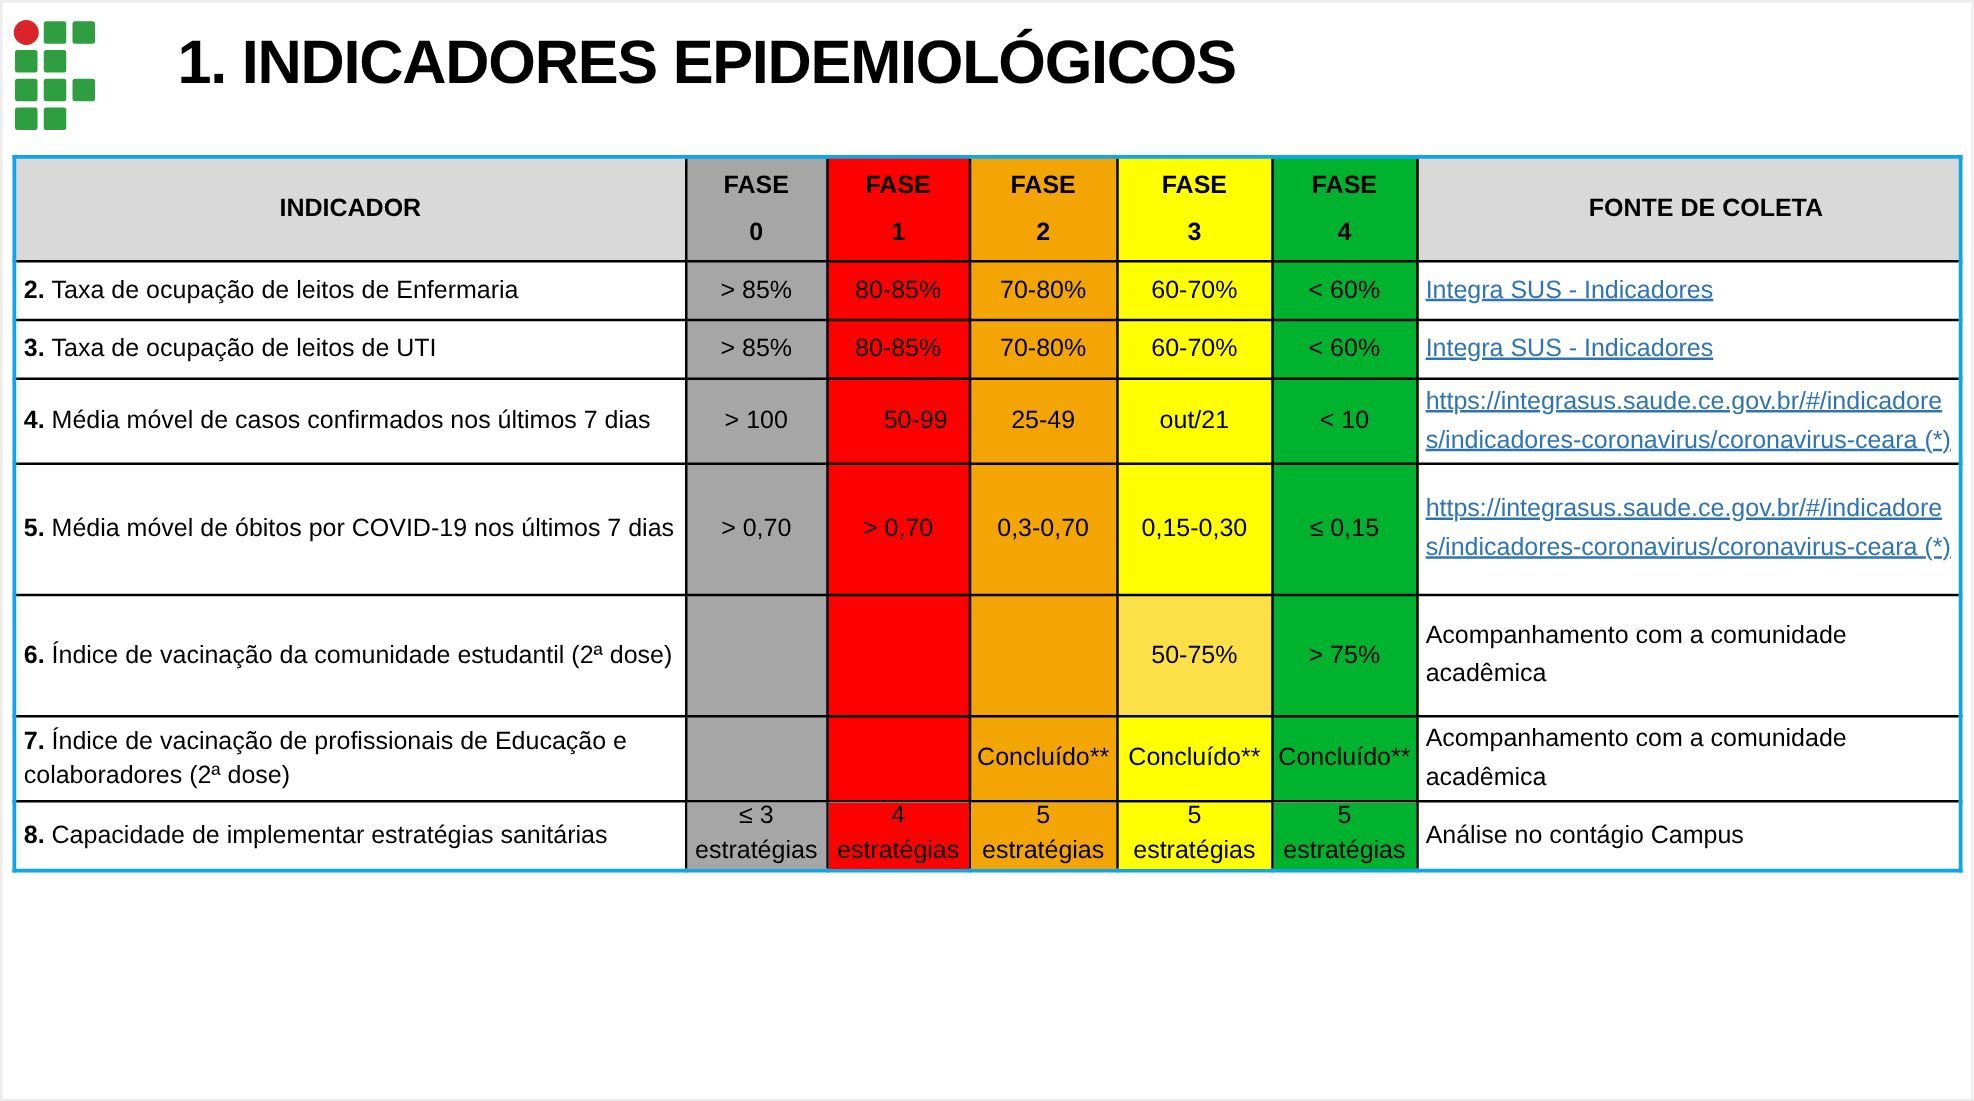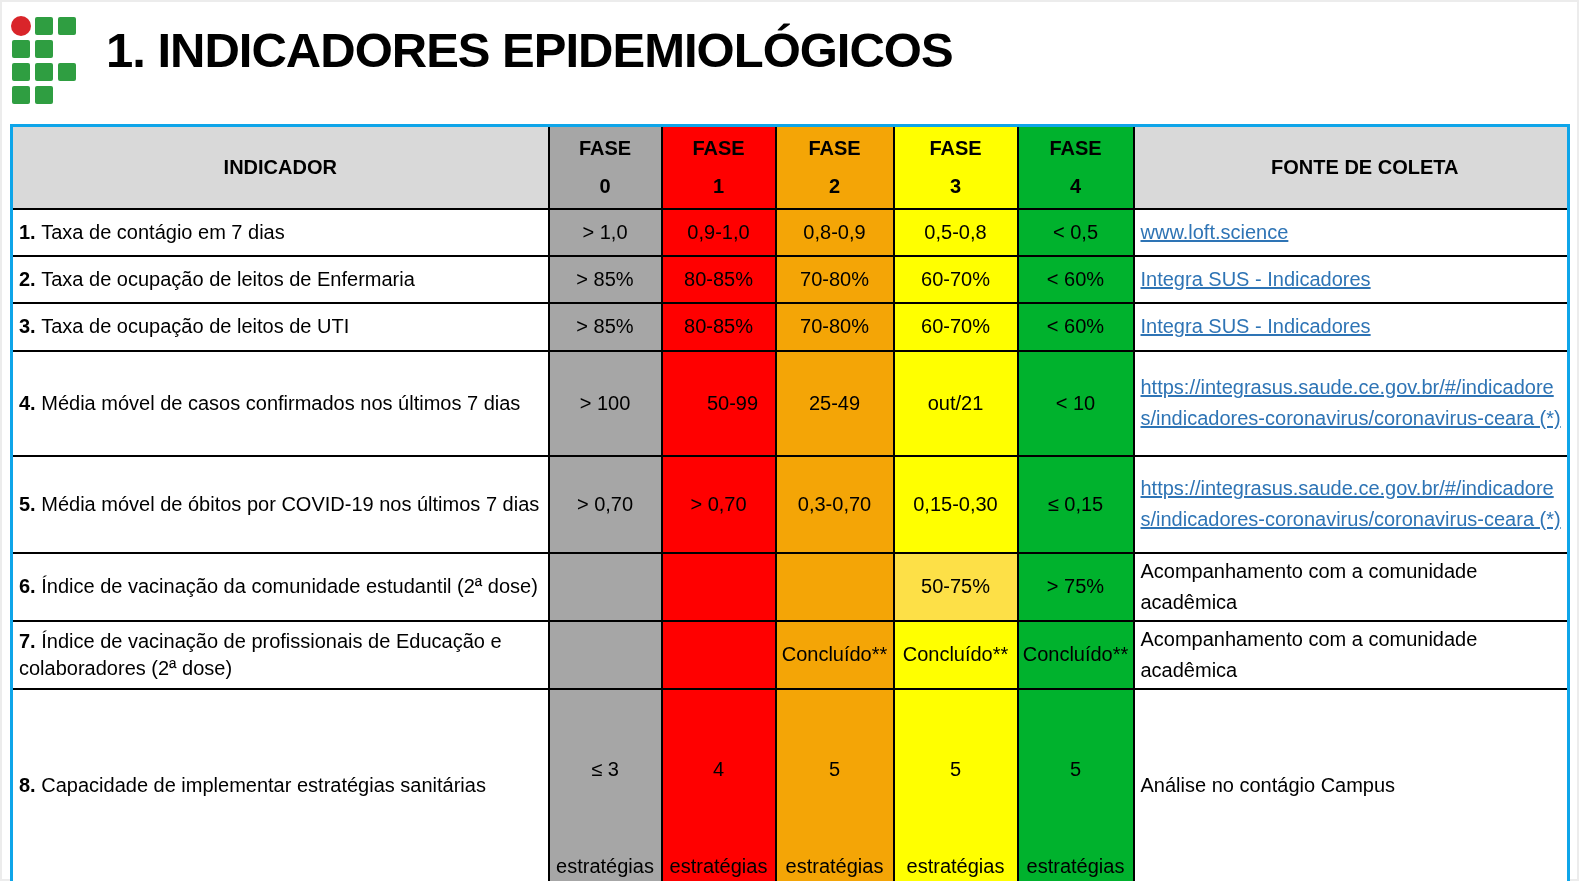--- a/index.html
+++ b/index.html
@@ -15,20 +15,21 @@
     width: 1579px; height: 881px;
     border: 2px solid #ececec;
     background: #fff;
   }
   
   .top {
     display: flex;
     align-items: flex-start;
     padding: 12px 0 0 10px;
     height: 122px;
+    gap: 36px;
   }
   .logo {
     display: grid;
     grid-template-columns: repeat(3, 18px);
     grid-auto-rows: 18px;
     gap: 5px;
     margin-top: 3px;
     flex: 0 0 auto;
   }
   .logo .cell { width: 18px; height: 18px; border-radius: 2px; }
@@ -171,29 +172,20 @@
           </th>
           <th class="th-fase" style="background: rgb(0, 178, 45);">
             <div>FASE</div>
             <div class="fase-num">4</div>
           </th>
           <th class="th-fonte" id="th-fonte" style="background: rgb(217, 217, 217); padding-left: 28px;">FONTE DE COLETA</th>
       </tr>
     </thead>
     <tbody id="table-body">
         <tr>
-          <td class="td-ind"><b>1. </b>Taxa de contágio em 7 dias</td>
-          <td class="td-fase" style="background: rgb(166, 166, 166);">&gt; 1,0</td>
-          <td class="td-fase" style="background: rgb(255, 0, 0);">0,9-1,0</td>
-          <td class="td-fase" style="background: rgb(244, 165, 6);">0,8-0,9</td>
-          <td class="td-fase" style="background: rgb(255, 255, 0);">0,5-0,8</td>
-          <td class="td-fase" style="background: rgb(0, 178, 45);">&lt; 0,5</td>
-          <td class="td-fonte"><a style="color: rgb(46, 116, 181);">www.loft.science </a></td>
-        </tr>
-        <tr>
           <td class="td-ind"><b>2. </b>Taxa de ocupação de leitos de Enfermaria</td>
           <td class="td-fase" style="background: rgb(166, 166, 166);">&gt; 85%</td>
           <td class="td-fase" style="background: rgb(255, 0, 0);">80-85%</td>
           <td class="td-fase" style="background: rgb(244, 165, 6);">70-80%</td>
           <td class="td-fase" style="background: rgb(255, 255, 0);">60-70%</td>
           <td class="td-fase" style="background: rgb(0, 178, 45);">&lt; 60%</td>
           <td class="td-fonte"><a style="color: rgb(46, 116, 181);">Integra SUS - Indicadores</a></td>
         </tr>
         <tr>
           <td class="td-ind"><b>3. </b>Taxa de ocupação de leitos de UTI</td>

